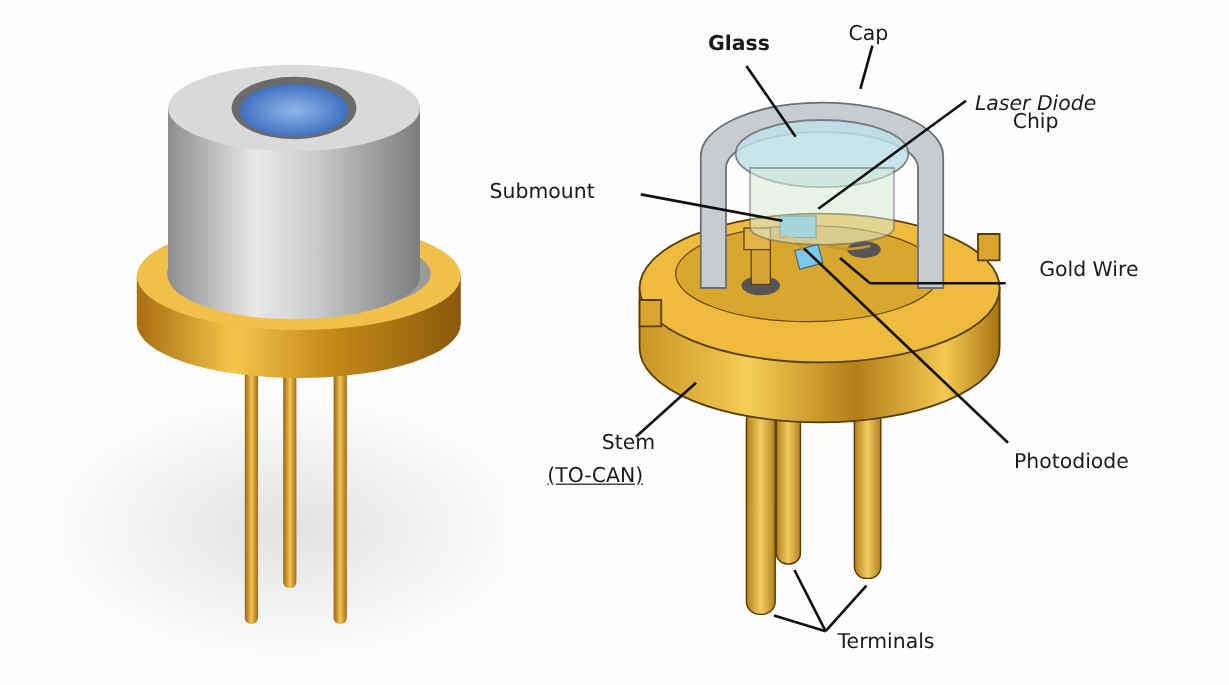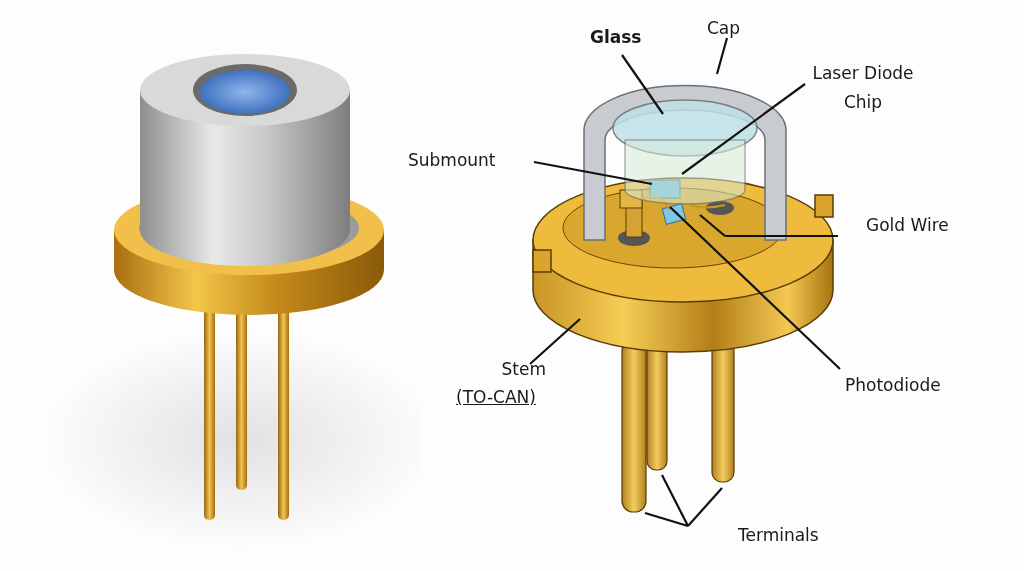--- a/index.html
+++ b/index.html
@@ -115,20 +115,20 @@
     <line x1="670" y1="207" x2="840" y2="369"></line>
     <line x1="580" y1="319" x2="530" y2="364"></line>
     <line x1="645" y1="513" x2="688" y2="526"></line>
     <line x1="662" y1="475" x2="688" y2="526"></line>
     <line x1="722" y1="488" x2="688" y2="526"></line>
   </g>
 </svg>
 
 <div class="lbl" style="left:590px;top:26px;font-weight:bold;">Glass</div>
 <div class="lbl" style="left:707px;top:17px;">Cap</div>
-<div class="lbl center" style="left:806px;top:62px;width:114px;">Laser Diode</div>
+<div class="lbl center" style="left:806px;top:76px;width:114px;font-style:italic;">Laser Diode</div>
 <div class="lbl center" style="left:806px;top:91px;width:114px;">Chip</div>
 <div class="lbl" style="left:408px;top:149px;text-align:right;">Submount</div>
 <div class="lbl" style="left:866px;top:214px;">Gold Wire</div>
 <div class="lbl center" style="left:446px;top:358px;width:100px;text-align:right;">Stem</div>
 <div class="lbl center" style="left:446px;top:386px;width:100px;text-decoration:underline;">(TO-CAN)</div>
 <div class="lbl" style="left:845px;top:374px;">Photodiode</div>
-<div class="lbl" style="left:698px;top:524px;margin-left:40px;">Terminals</div>
+<div class="lbl" style="left:698px;top:524px;">Terminals</div>
 
 </body></html>

